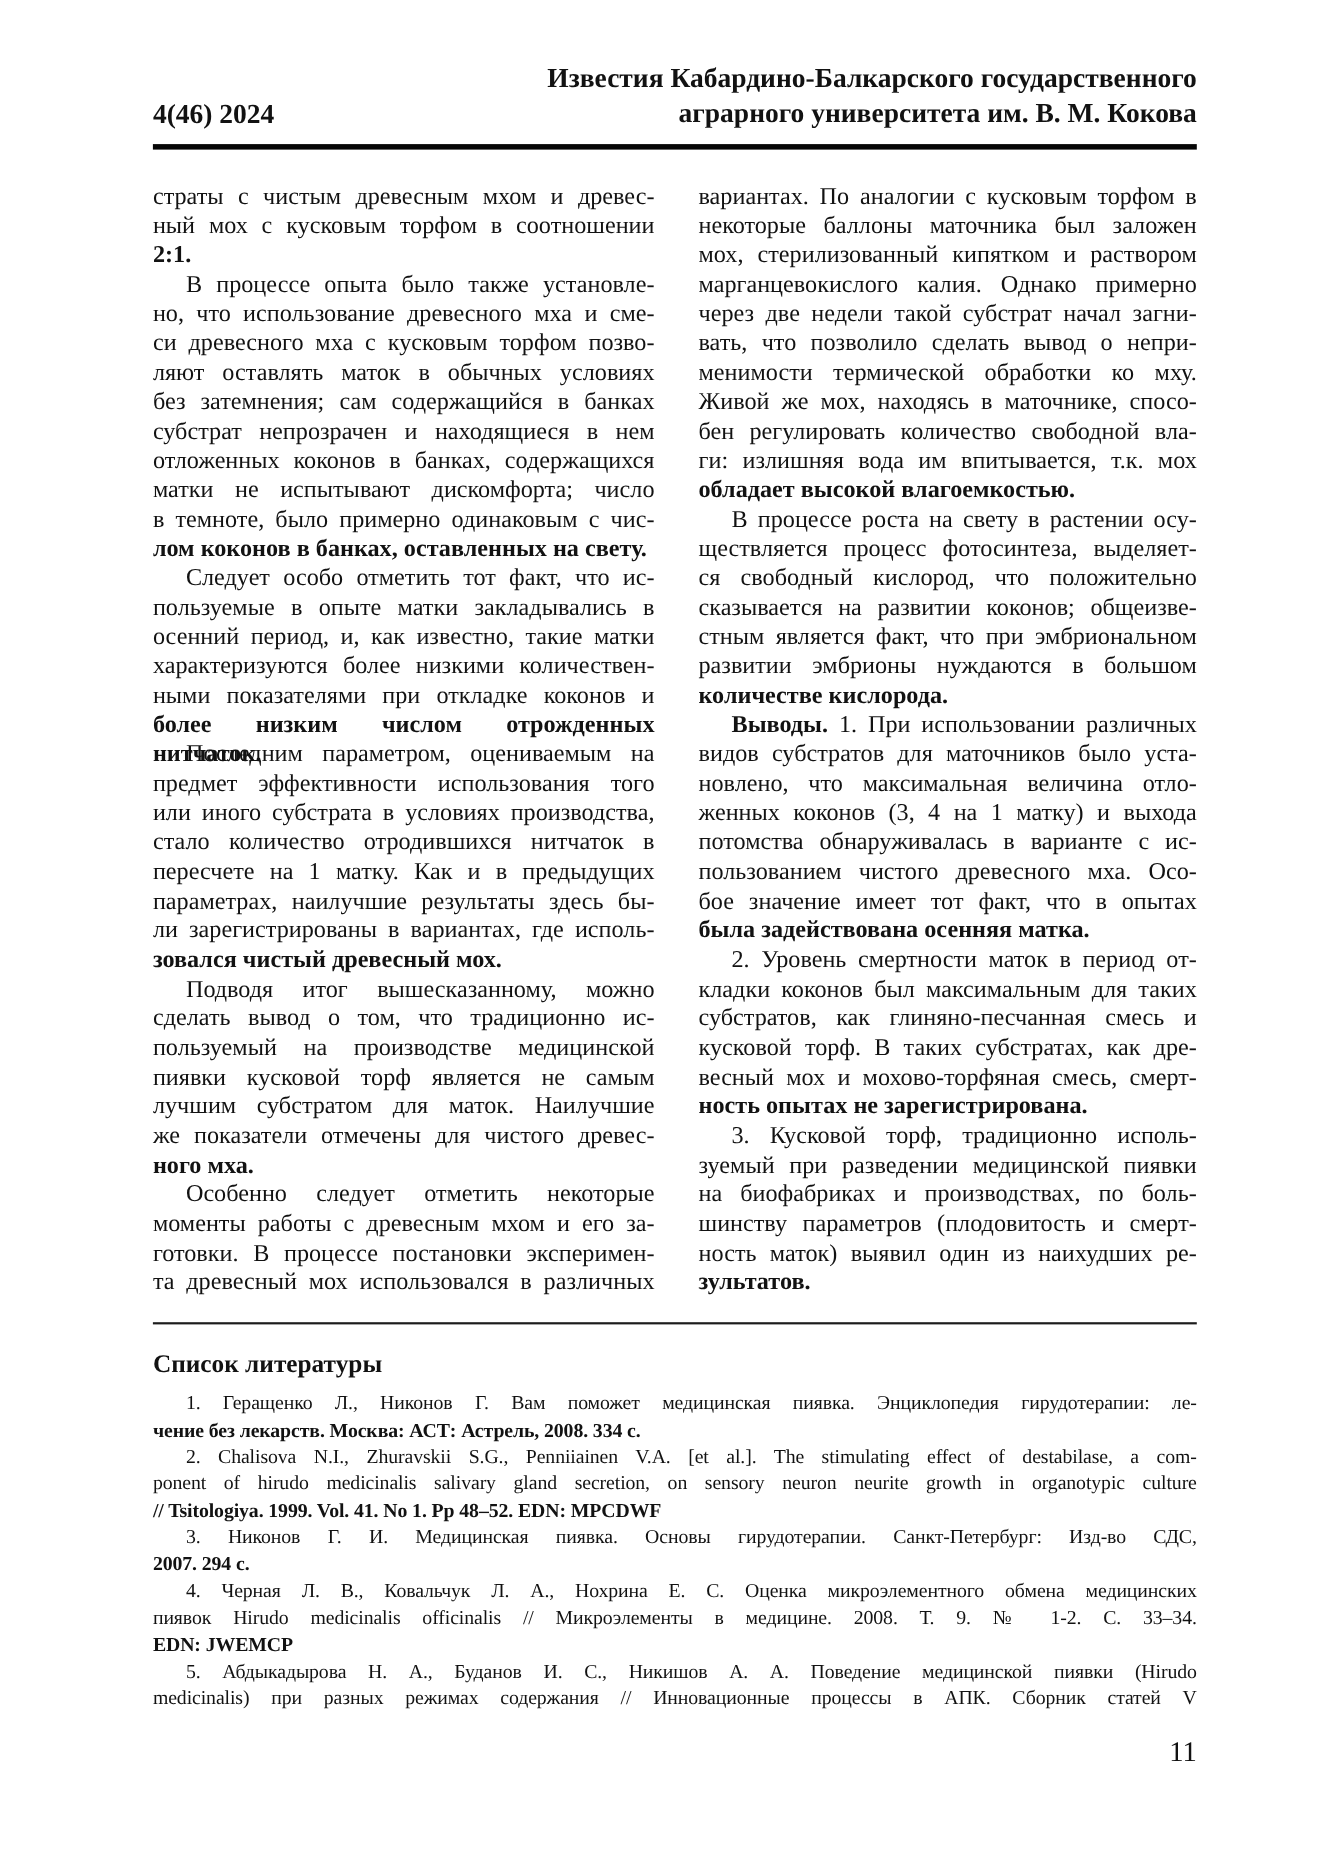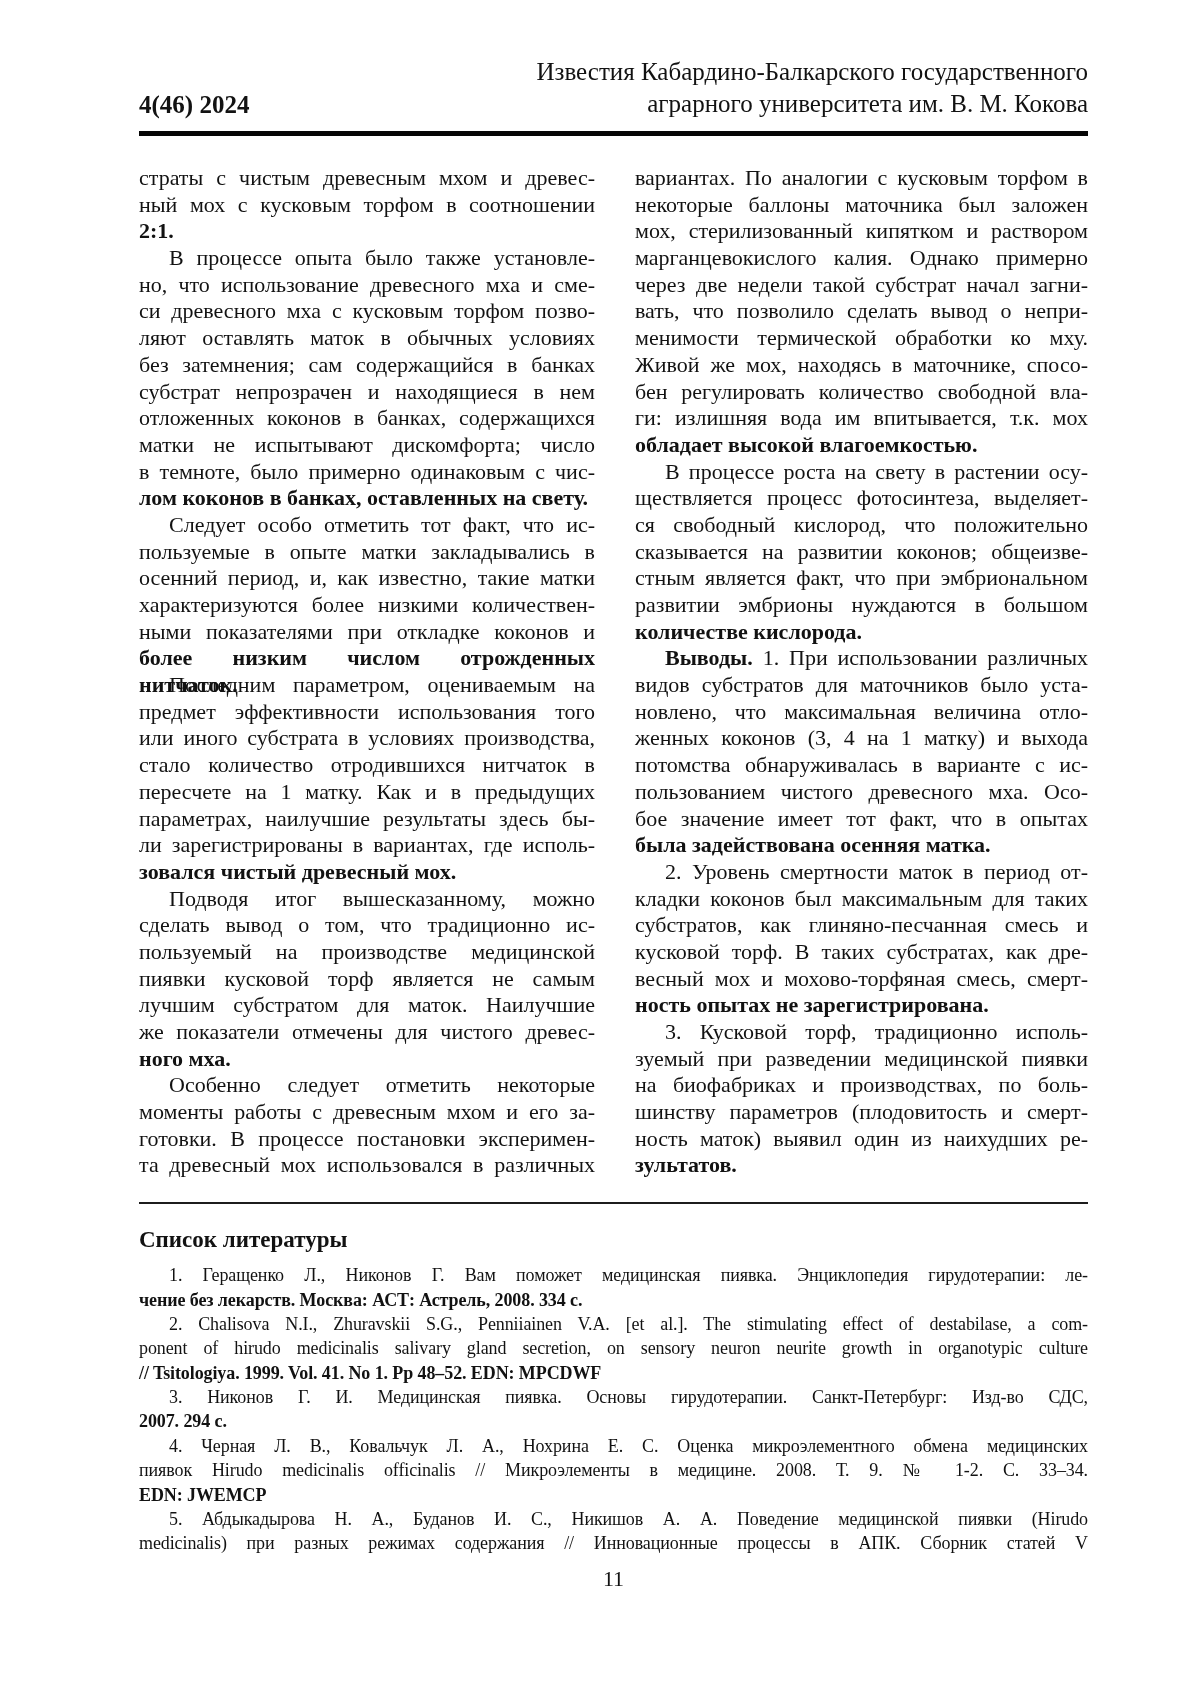--- a/index.html
+++ b/index.html
@@ -27,21 +27,21 @@
     padding-top: 56px;
   }
   .issue {
     font-weight: bold;
     font-size: 25px;
     line-height: 1;
     padding-bottom: 3px;
     white-space: nowrap;
   }
   .journal {
-    font-weight: normal;
+    font-weight: bold;
     font-size: 25px;
     line-height: 32px;
     text-align: right;
   }
   .rule-thick {
     height: 5px;
     background: #060606;
     margin-top: 11px;
   }
   
@@ -83,24 +83,24 @@
     font-size: 18px;
     letter-spacing: -0.1px;
   }
   .ref-list .line {
     line-height: 24.4px;
     height: 24.4px;
   }
   .ref-list .line.indent { text-indent: 30px; }
   
   .page-num {
-    text-align: center;
-    font-size: 22px;
+    text-align: right;
+    font-size: 26px;
     line-height: 26px;
-    margin-top: 10px;
+    margin-top: 24px;
   }
 </style>
 </head>
 <body>
 
 <div class="page">
   <div class="content">
 
     <div class="header">
       <div class="issue">4(46) 2024</div>

